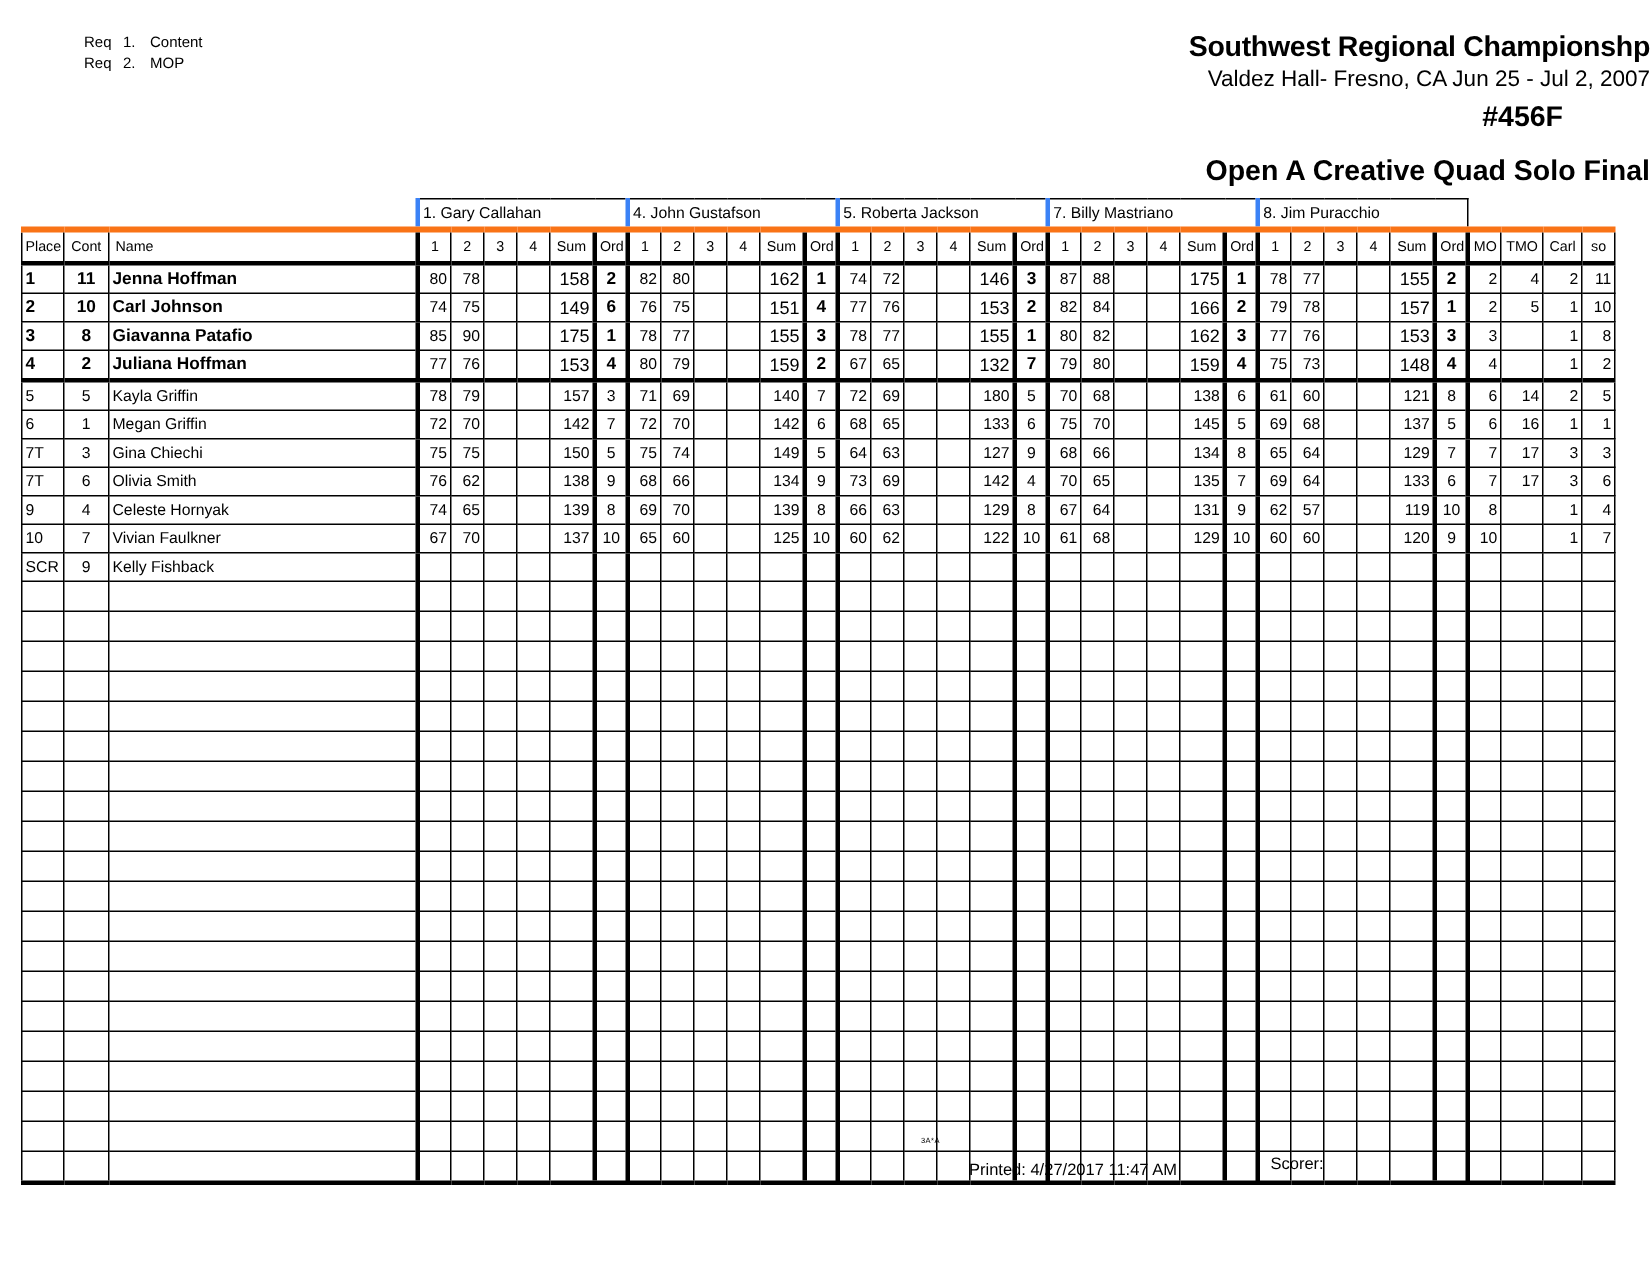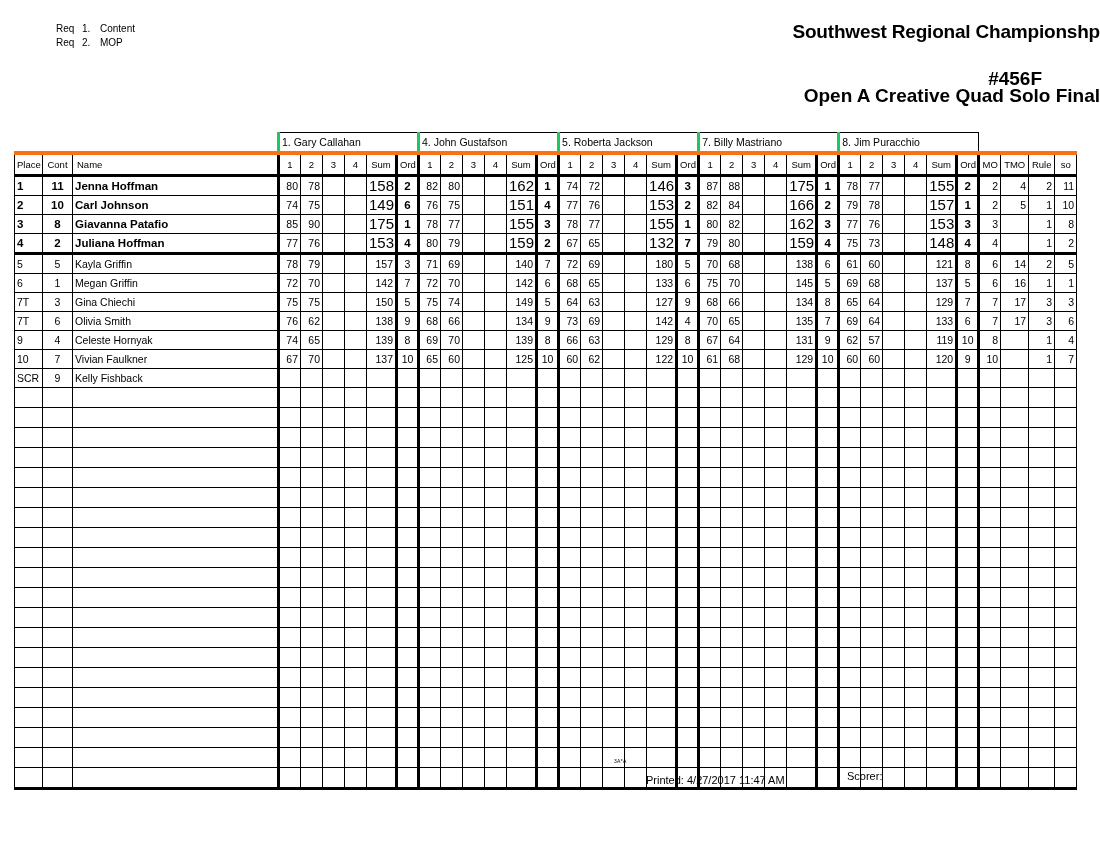--- a/index.html
+++ b/index.html
@@ -80,21 +80,21 @@
     border: none !important;
   }
   td.jgroup {
     border: 1px solid #000;
     font-size: 11.5px;
     text-align: left;
     padding-left: 6px;
     height: 19px;
     line-height: 19px;
   }
-  td.jgroup.bl { border-left: 3px solid #22c55e; }
+  td.jgroup.bl { border-left: 3px solid #3b82f6; }
 
   thead td.hd {
     text-align: center;
     font-size: 9.5px;
     height: 19px;
     line-height: 19px;
   }
   thead td.hd-left {
     text-align: left;
     font-size: 9.5px;
@@ -107,21 +107,21 @@
   td.lft { text-align: left; padding-left: 4px; }
 
   
   .ordcol { border-left: 3px solid #000 !important; border-right: 3px solid #000 !important; text-align:center; font-weight: bold; font-size: 11px;}
   .ordhd  { border-left: 3px solid #000 !important; border-right: 3px solid #000 !important; }
   .grp-start { border-left: 3px solid #000 !important; }
 
   
   tr.top4 td { font-weight: bold; font-size: 11.5px; }
   tr.top4 td.num { font-weight: normal; font-size: 10.5px; }
-  tr.top4 td.sum { font-weight: normal; font-size: 15px; }
+  tr.top4 td.sum { font-weight: normal; font-size: 12px; }
   tr.top4 td.mo  { font-weight: normal; font-size: 10.5px; }
   tr.top4 td.ordcol { font-weight: bold; font-size: 11.5px; }
   tr.row4 td { border-bottom: 3px solid #000 !important; }
 
   tr.hdr-row td { border-top: 4px solid #f97316; }
   tr.firstdata td { border-top: 3px solid #000; }
 
   
   tr.filler td { height: 19px; line-height: 19px; }
 
@@ -167,20 +167,21 @@
   <span class="req-line">
     <span class="rq">Req</span><span class="rn">1.</span><span>Content</span>
   </span>
   <span class="req-line">
     <span class="rq">Req</span><span class="rn">2.</span><span>MOP</span>
   </span>
 </div>
 
 <div class="title-block">
   <div class="t1">Southwest Regional Championshp</div>
+  <div class="t2">Valdez Hall- Fresno, CA  Jun 25 - Jul 2, 2007</div>
   <div class="t3">Open A Creative Quad Solo Final</div>
 </div>
 <div class="doc-code">#456F</div>
 
 <div class="sheet">
   <table class="grid">
     <colgroup>
       <col style="width:28px">
         <col style="width:30px">
         <col style="width:206px">
@@ -263,21 +264,21 @@
           <td class="hd">Sum</td>
           <td class="hd ordhd">Ord</td>
           <td class="hd grp-start">1</td>
           <td class="hd">2</td>
           <td class="hd">3</td>
           <td class="hd">4</td>
           <td class="hd">Sum</td>
           <td class="hd ordhd">Ord</td>
           <td class="hd">MO</td>
           <td class="hd">TMO</td>
-          <td class="hd">Rule</td>
+          <td class="hd">Carl</td>
           <td class="hd">so</td>
         </tr>
     </thead>
 
     <tbody id="tbody">
         <tr class="top4 firstdata">
           <td class="lft">1</td>
           <td class="ctr">11</td>
           <td class="lft">Jenna Hoffman</td>
           <td class="num grp-start">80</td>

